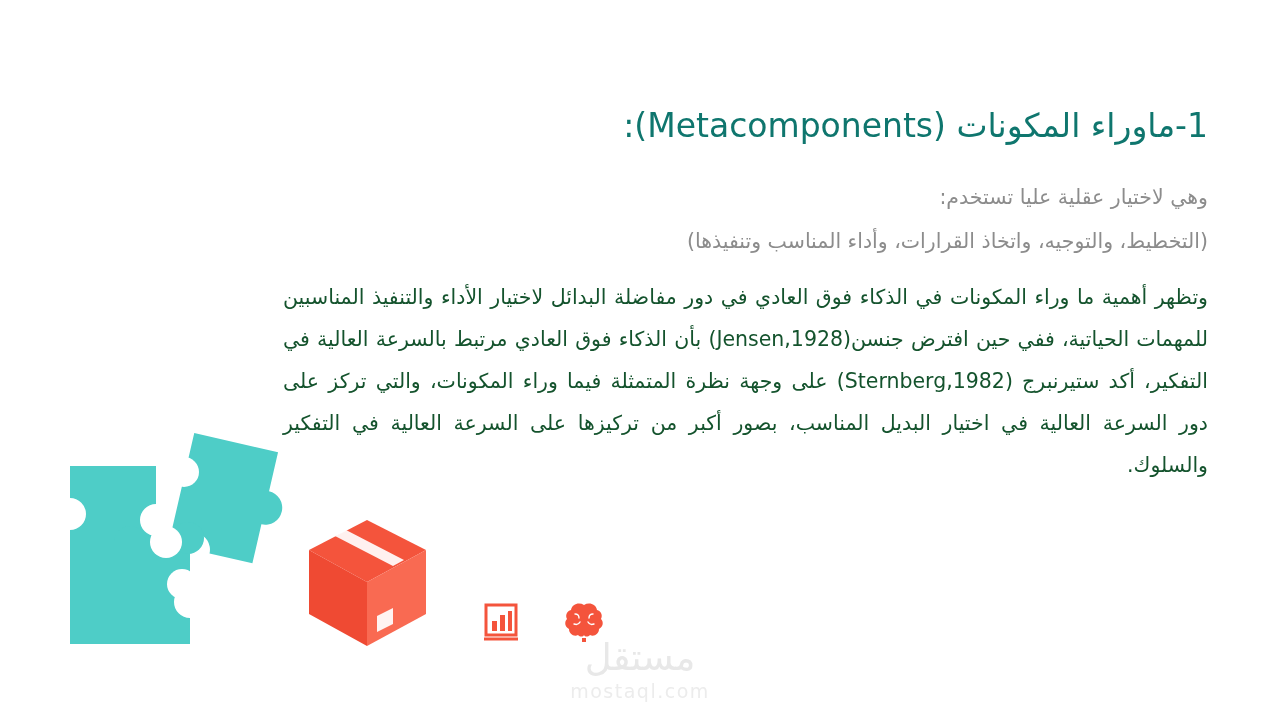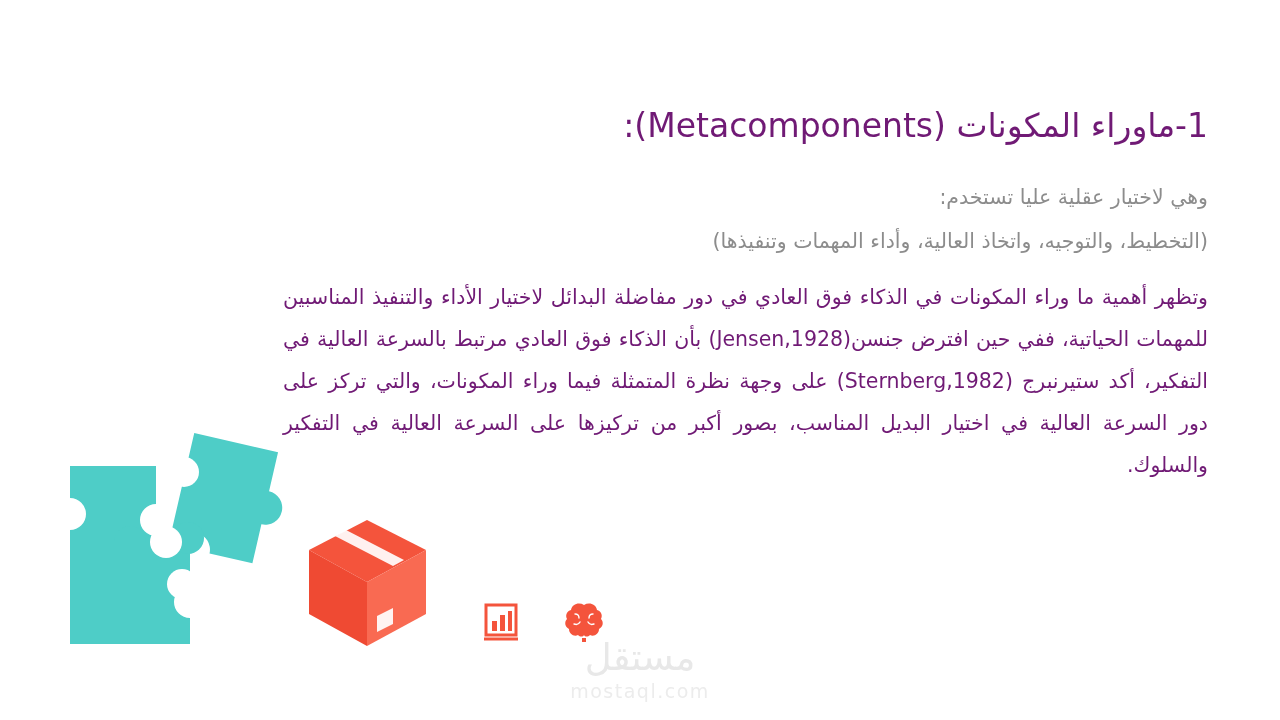--- a/index.html
+++ b/index.html
@@ -23,21 +23,21 @@
   
   .title {
     position: absolute;
     top: 82px;
     right: 72px;
     left: 300px;
     text-align: right;
     direction: rtl;
     font-size: 33px;
     line-height: 1.35;
-    color: #701a75;
+    color: #0f766e;
     font-weight: 400;
     letter-spacing: 0px;
   }
 
   
   .body-block {
     position: absolute;
     top: 178px;
     right: 72px;
     width: 925px;
@@ -49,21 +49,21 @@
   }
   .body-block .line {
     margin: 0 0 4px 0;
   }
   .paragraph {
     margin-top: 14px;
     text-align: justify;
     text-align-last: right;
     font-size: 20.5px;
     line-height: 2.05;
-    color: #701a75;
+    color: #14532d;
   }
 
   
   .puzzle {
     position: absolute;
     left: 62px;
     top: 420px;
     width: 232px;
     height: 230px;
   }
@@ -115,21 +115,21 @@
 </style>
 </head>
 <body>
 
 <div class="slide">
 
   <h1 class="title">1-ماوراء المكونات (Metacomponents):</h1>
 
   <div class="body-block">
     <p class="line">وهي لاختيار عقلية عليا تستخدم:</p>
-    <p class="line">(التخطيط، والتوجيه، واتخاذ العالية، وأداء المهمات وتنفيذها)</p>
+    <p class="line">(التخطيط، والتوجيه، واتخاذ القرارات، وأداء المناسب وتنفيذها)</p>
     <p class="paragraph">وتظهر أهمية ما وراء المكونات في الذكاء فوق العادي في دور مفاضلة البدائل لاختيار الأداء والتنفيذ المناسبين للمهمات الحياتية، ففي حين افترض جنسن(Jensen,1928) بأن الذكاء فوق العادي مرتبط بالسرعة العالية في التفكير، أكد ستيرنبرج (Sternberg,1982) على وجهة نظرة المتمثلة فيما وراء المكونات، والتي تركز على دور السرعة العالية في اختيار البديل المناسب، بصور أكبر من تركيزها على السرعة العالية في التفكير والسلوك.</p>
   </div>
 
   <svg class="puzzle" viewBox="0 0 232 230" aria-hidden="true">
     <g fill="#4ecdc7">
 
       <g transform="rotate(13 165 80)">
         <path d="M118 22 h86 v40 a17 17 0 0 1 0 34 v40 h-44 a17 17 0 0 0 -34 0 h-8 z"></path>
       </g>
 

